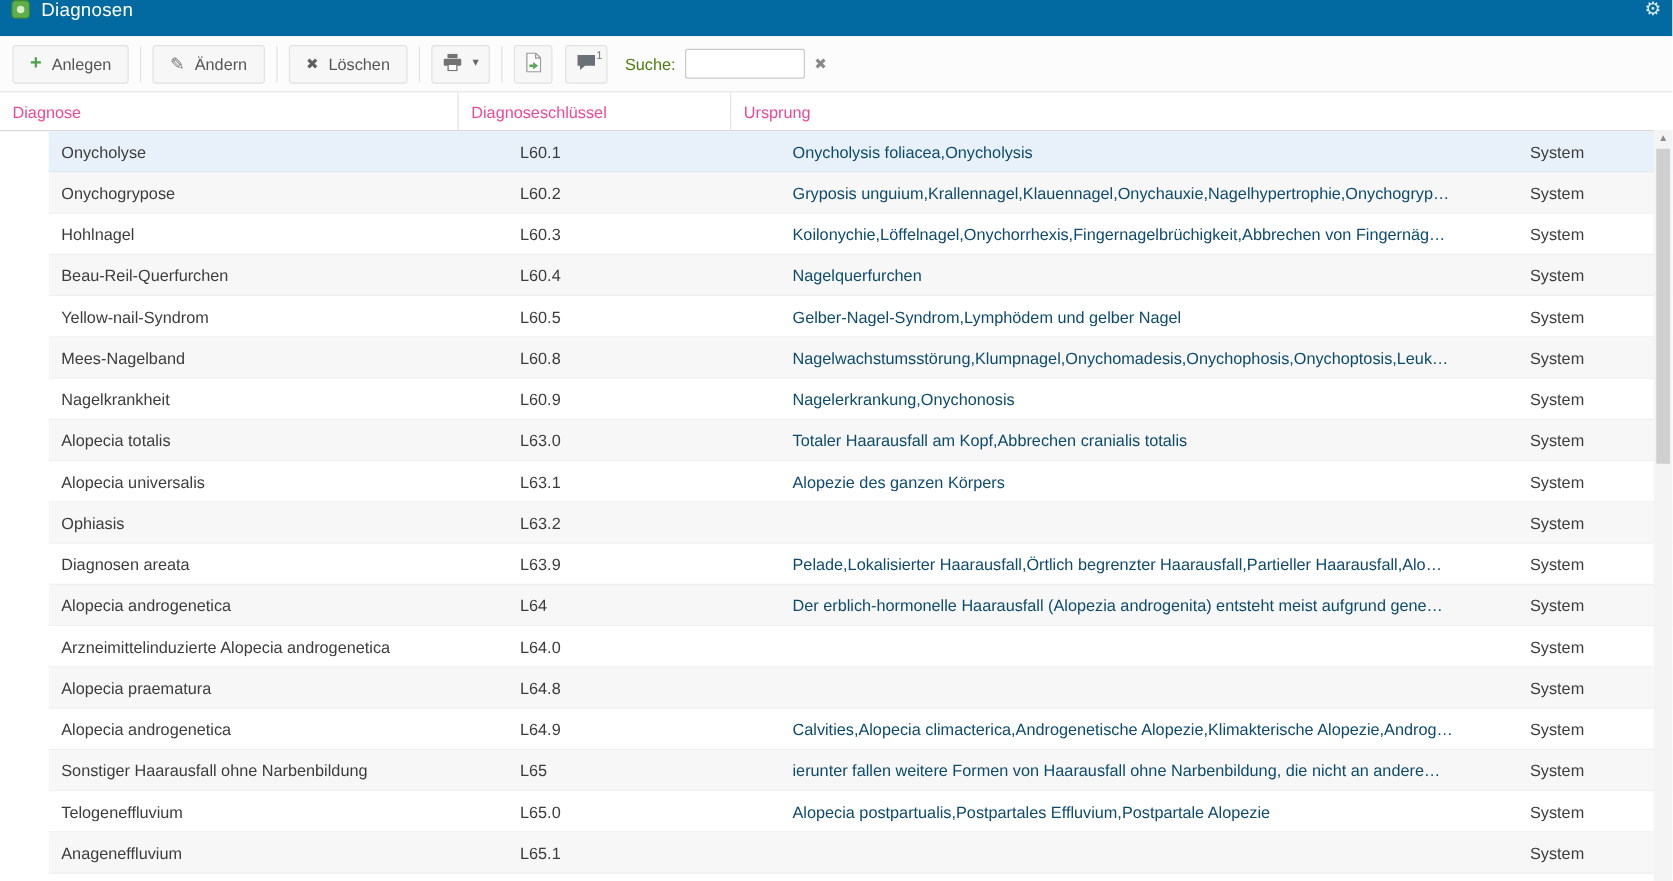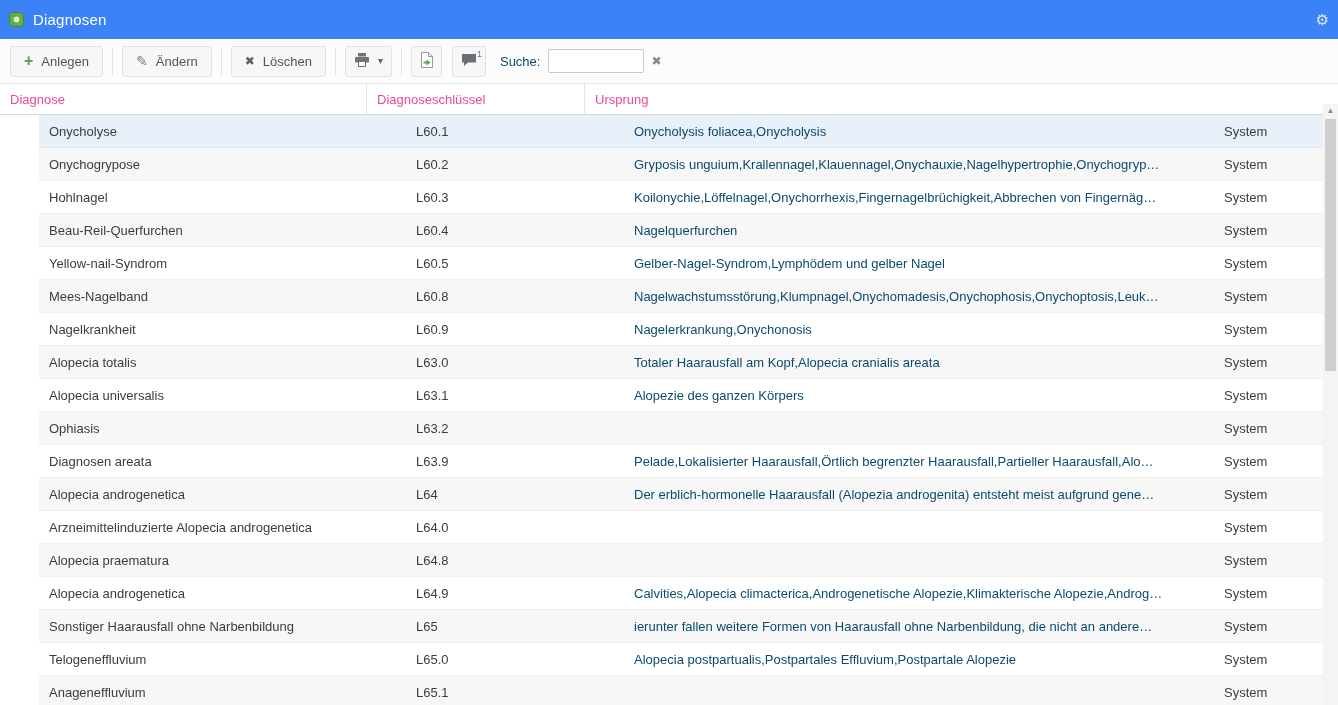--- a/index.html
+++ b/index.html
@@ -1,36 +1,36 @@
 <!DOCTYPE html>
 <html><head>
 <meta charset="utf-8">
 <style>
   * { margin:0; padding:0; box-sizing:border-box; }
   html,body { width:1338px; height:705px; overflow:hidden; }
   body { font-family:"Liberation Sans", sans-serif; background:#fff; position:relative; font-size:13px; color:#333; }
 
   
-  .titlebar { height:39px; background:#3b82f6; display:flex; align-items:center; padding:0 9px; gap:9px; }
+  .titlebar { height:29px; background:#0369a1; display:flex; padding:0 9px; gap:9px; }
   .app-icon { width:15px; height:15px; display:inline-block; flex:0 0 auto; }
   .titlebar .title { color:#fff; font-size:15px; letter-spacing:.2px; }
   .gear { margin-left:auto; color:#dcebf8; font-size:15px; cursor:pointer; line-height:1; }
 
   
   .toolbar { height:45px; background:#fcfcfc; border-bottom:1px solid #e4e4e4; display:flex; align-items:center; padding:0 10px; }
   .tbtn { display:inline-flex; align-items:center; gap:8px; height:31px; padding:0 13px; background:#f7f7f7; border:1px solid #e2e2e2; border-radius:3px; color:#555; font-size:13px; cursor:pointer; position:relative; font-family:inherit; }
   .tbtn.icon-only { padding:0 8px; }
   .ic-plus { color:#49a449; font-weight:bold; font-size:16px; line-height:1; }
   .ic-pencil { color:#787878; font-size:14px; line-height:1; }
   .ic-x { color:#606060; font-size:12px; line-height:1; }
   .caret { color:#666; font-size:10px; line-height:1; }
   .sep { width:1px; height:29px; background:#e3e3e3; margin:0 9px; flex:0 0 auto; }
   .gap { width:10px; flex:0 0 auto; }
   .badge { position:absolute; top:2px; right:3px; font-size:9px; color:#777; }
-  .search-label { color:#0c4a6e; margin:0 8px 0 14px; }
+  .search-label { color:#4d7c0f; margin:0 8px 0 14px; }
   .search-input { width:96px; height:24px; border:1px solid #c9c9c9; border-radius:2px; padding:0 6px; font-family:inherit; font-size:13px; outline:none; }
   .clear-x { color:#8a8a8a; font-size:12px; margin-left:7px; cursor:pointer; }
 
   
   .grid-header { display:grid; grid-template-columns:367px 218px 590px 1fr; height:31px; background:#fff; border-bottom:1px solid #d9d9d9; color:#ec4899; font-size:13px; }
   .hcell { display:flex; align-items:center; padding-left:10px; border-right:1px solid #e4e4e4; height:100%; cursor:pointer; }
   .hcell:last-child { border-right:none; }
 
   .grid-body { width:100%; }
   .row { display:grid; grid-template-columns:367px 218px 590px 1fr; height:33px; align-items:center; background:#fff; border-bottom:1px solid #efefef;margin-left:39px; }
@@ -153,21 +153,21 @@
     </div>
     <div class="row">
       <div class="cell col-diagnose">Nagelkrankheit</div>
       <div class="cell col-schluessel">L60.9</div>
       <div class="cell col-bemerkung">Nagelerkrankung,Onychonosis</div>
       <div class="cell col-ursprung">System</div>
     </div>
     <div class="row alt">
       <div class="cell col-diagnose">Alopecia totalis</div>
       <div class="cell col-schluessel">L63.0</div>
-      <div class="cell col-bemerkung">Totaler Haarausfall am Kopf,Alopecia cranialis areata</div>
+      <div class="cell col-bemerkung">Totaler Haarausfall am Kopf,Abbrechen cranialis totalis</div>
       <div class="cell col-ursprung">System</div>
     </div>
     <div class="row">
       <div class="cell col-diagnose">Alopecia universalis</div>
       <div class="cell col-schluessel">L63.1</div>
       <div class="cell col-bemerkung">Alopezie des ganzen Körpers</div>
       <div class="cell col-ursprung">System</div>
     </div>
     <div class="row alt">
       <div class="cell col-diagnose">Ophiasis</div>

